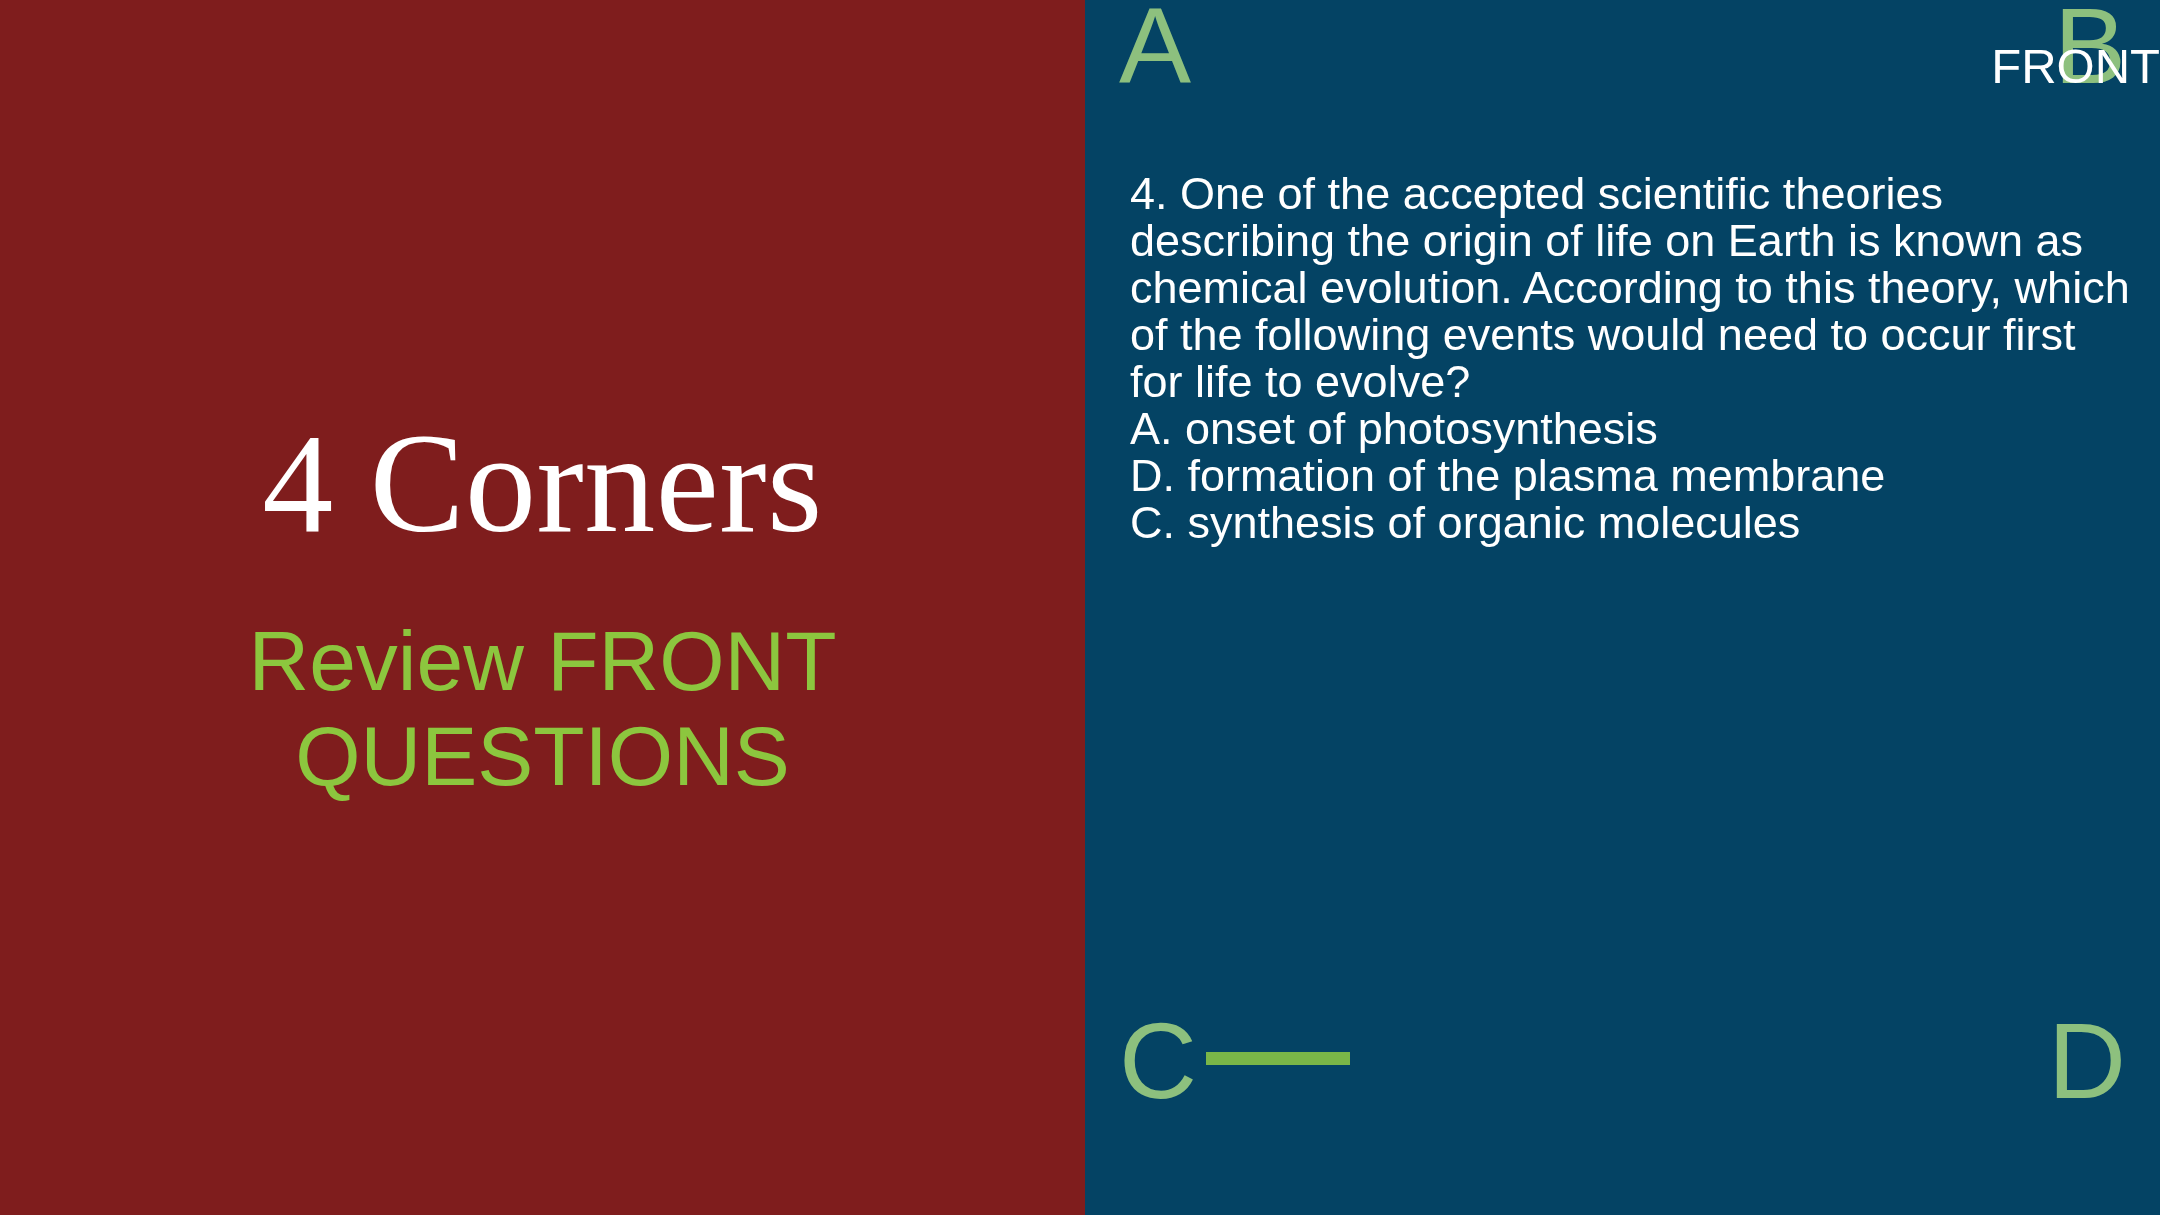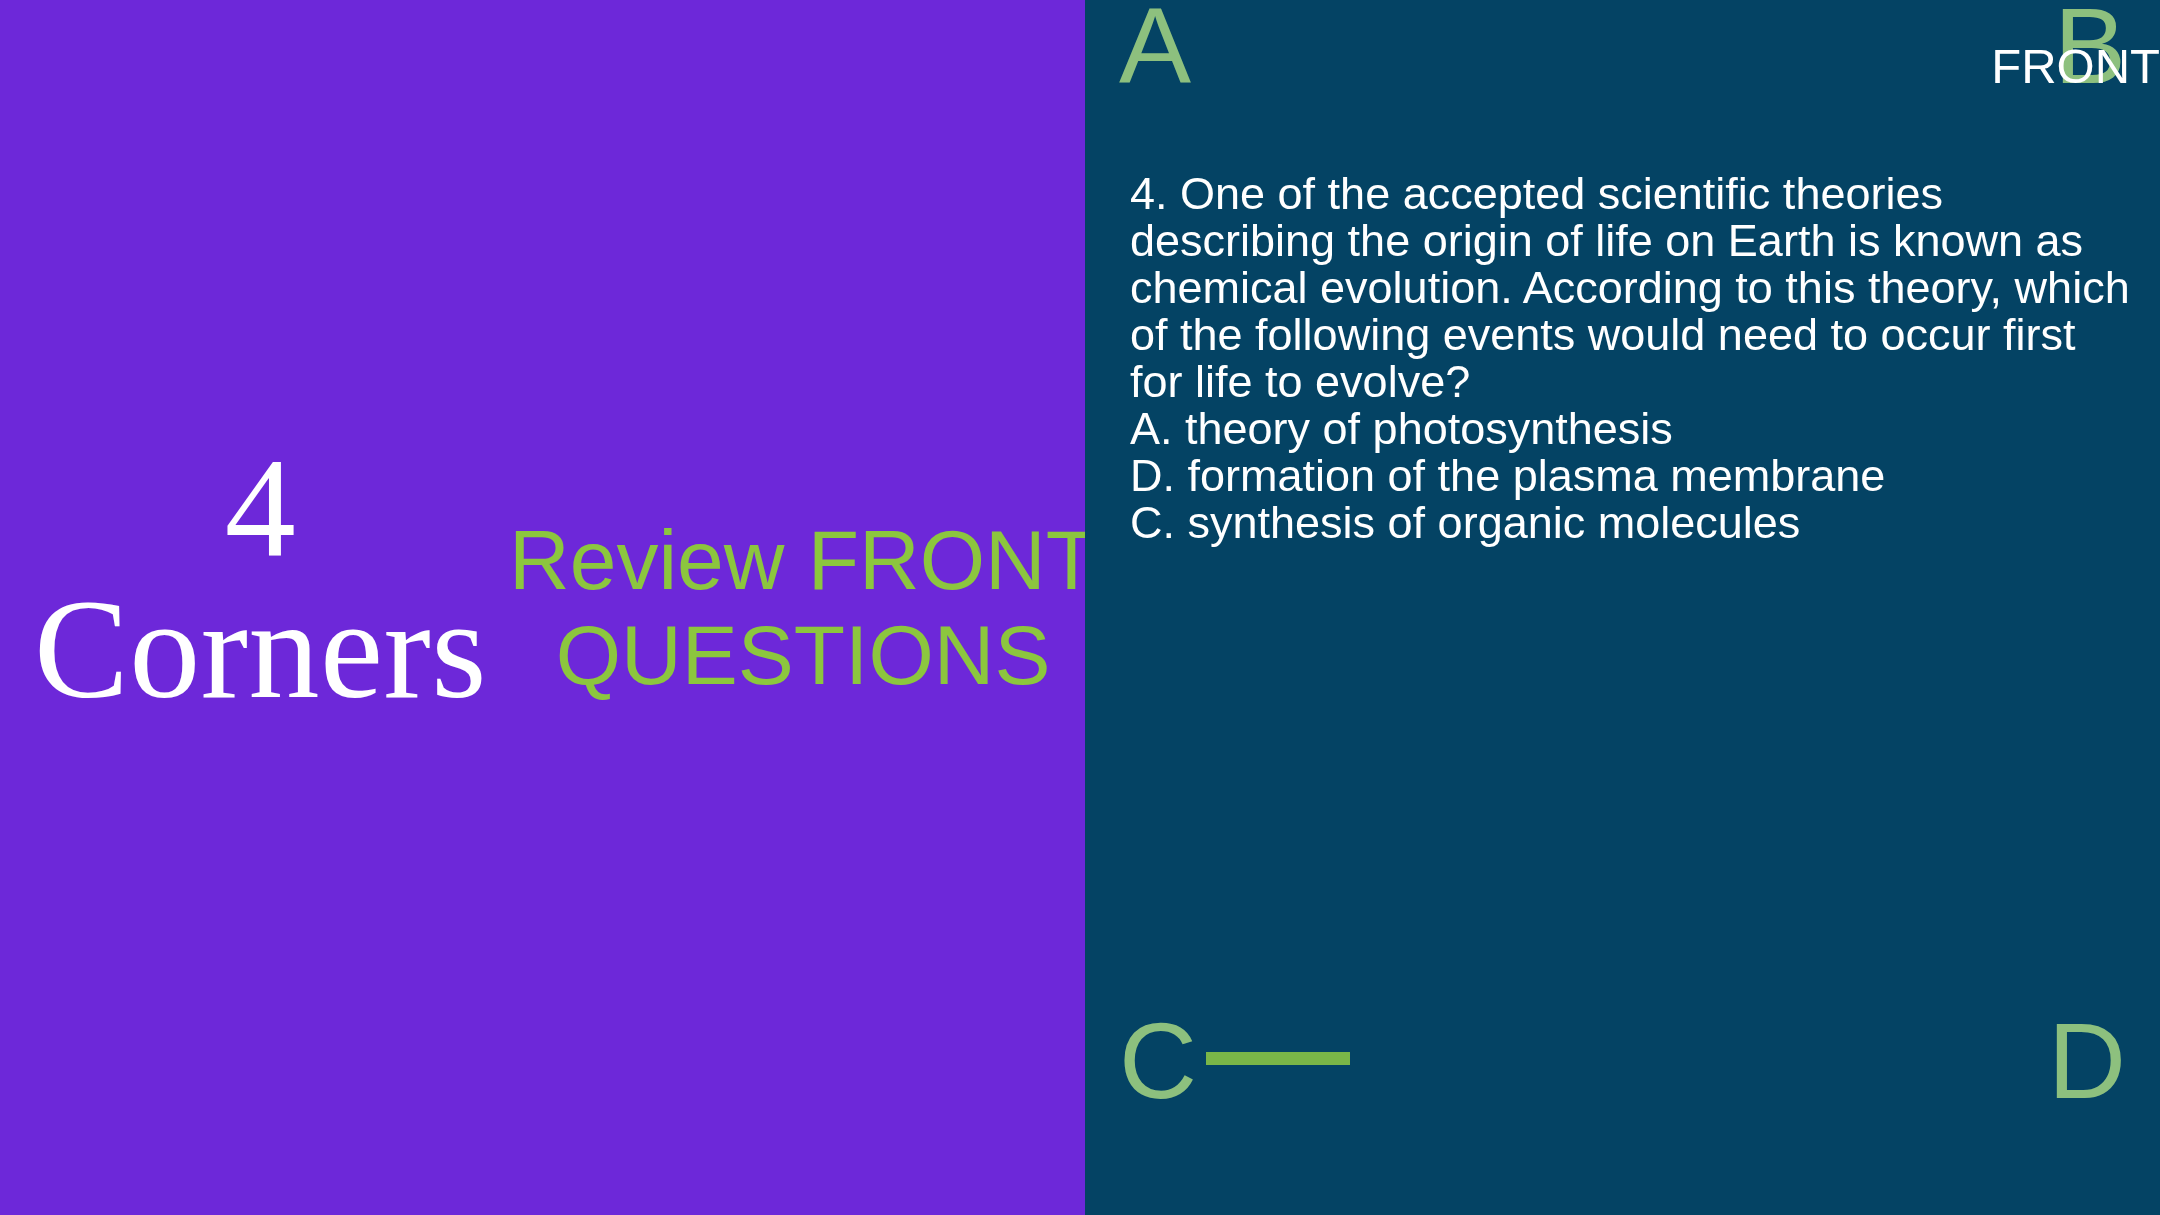--- a/index.html
+++ b/index.html
@@ -17,26 +17,25 @@
     font-family: "Liberation Sans", sans-serif;
   }
 
   
   .left-panel {
     position: absolute;
     left: 0;
     top: 0;
     width: 1085px;
     height: 1215px;
-    background: #6d28d9;
+    background: #7f1d1d;
     display: flex;
-    flex-direction: row;
+    flex-direction: column;
     align-items: center;
     justify-content: center;
-    padding-left: 34px;
   }
 
   .deck-title {
     font-family: "Liberation Serif", "DejaVu Serif", serif;
     font-weight: 400;
     font-size: 142px;
     line-height: 1.0;
     color: #FFFFFF;
     letter-spacing: 0.5px;
     text-align: center;
@@ -153,21 +152,21 @@
     <span class="corner corner-c">C</span>
     <span class="corner corner-d">D</span>
 
     <span class="annotation-line"></span>
 
     <div class="face-label face-front">FRONT</div>
 
     <div class="question-block">
       <p class="question-stem">4. One of the accepted scientific theories describing the origin of life on Earth is known as chemical evolution. According to this theory, which of the following events would need to occur first for life to evolve?</p>
       <ul class="choice-list">
-        <li>A. theory of photosynthesis</li>
+        <li>A. onset of photosynthesis</li>
         <li>D. formation of the plasma membrane</li>
         <li>C. synthesis of organic molecules</li>
       </ul>
     </div>
 
   </section>
 
 </div>
 
 </body></html>

